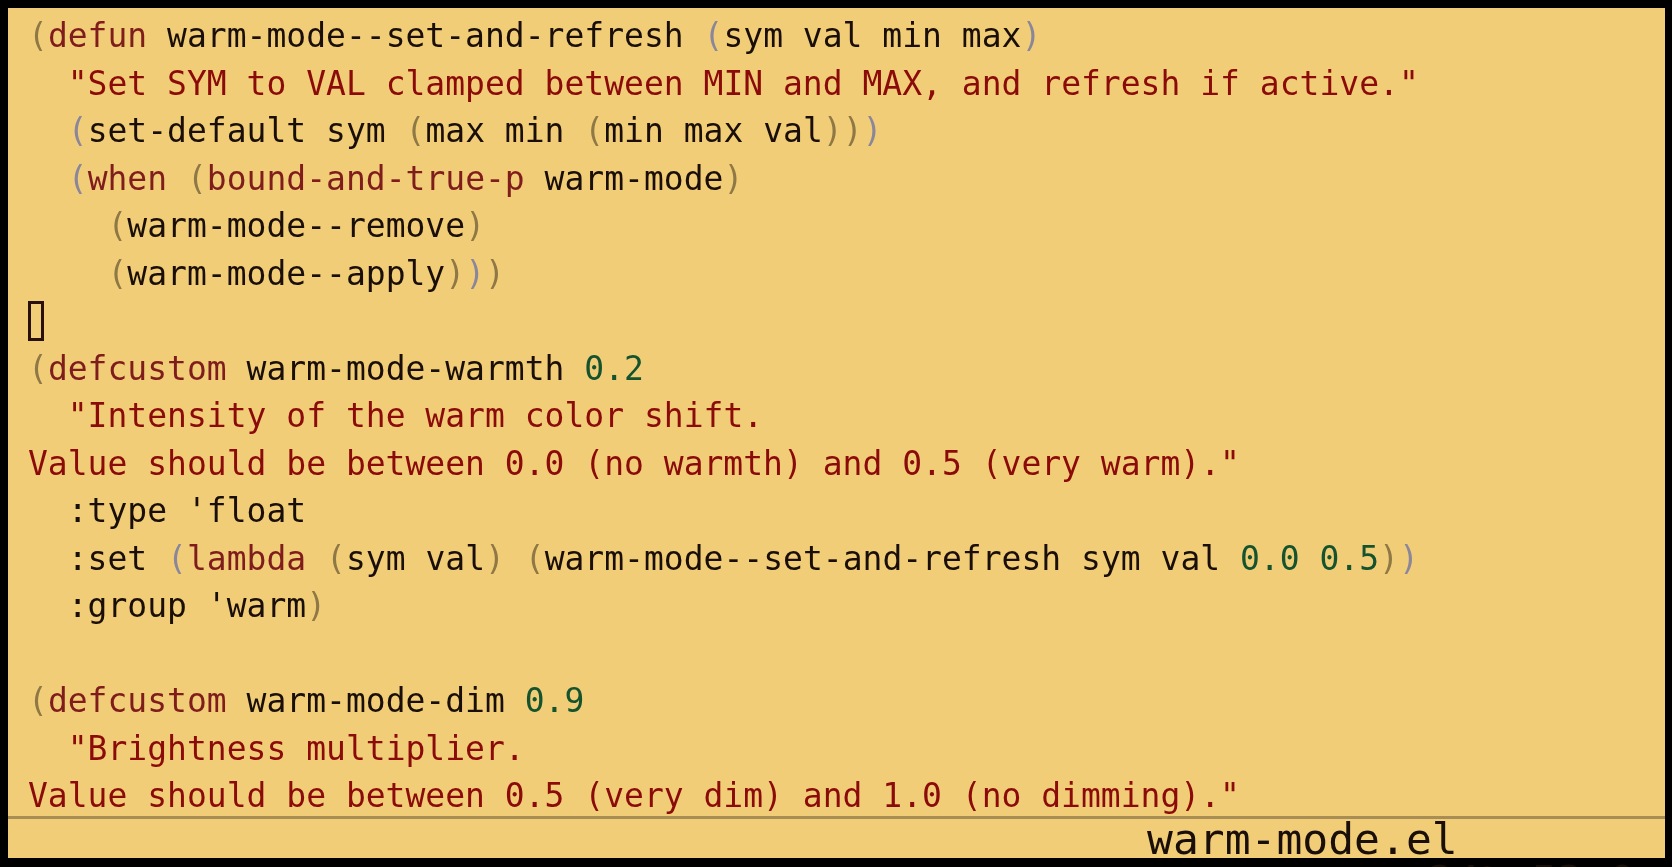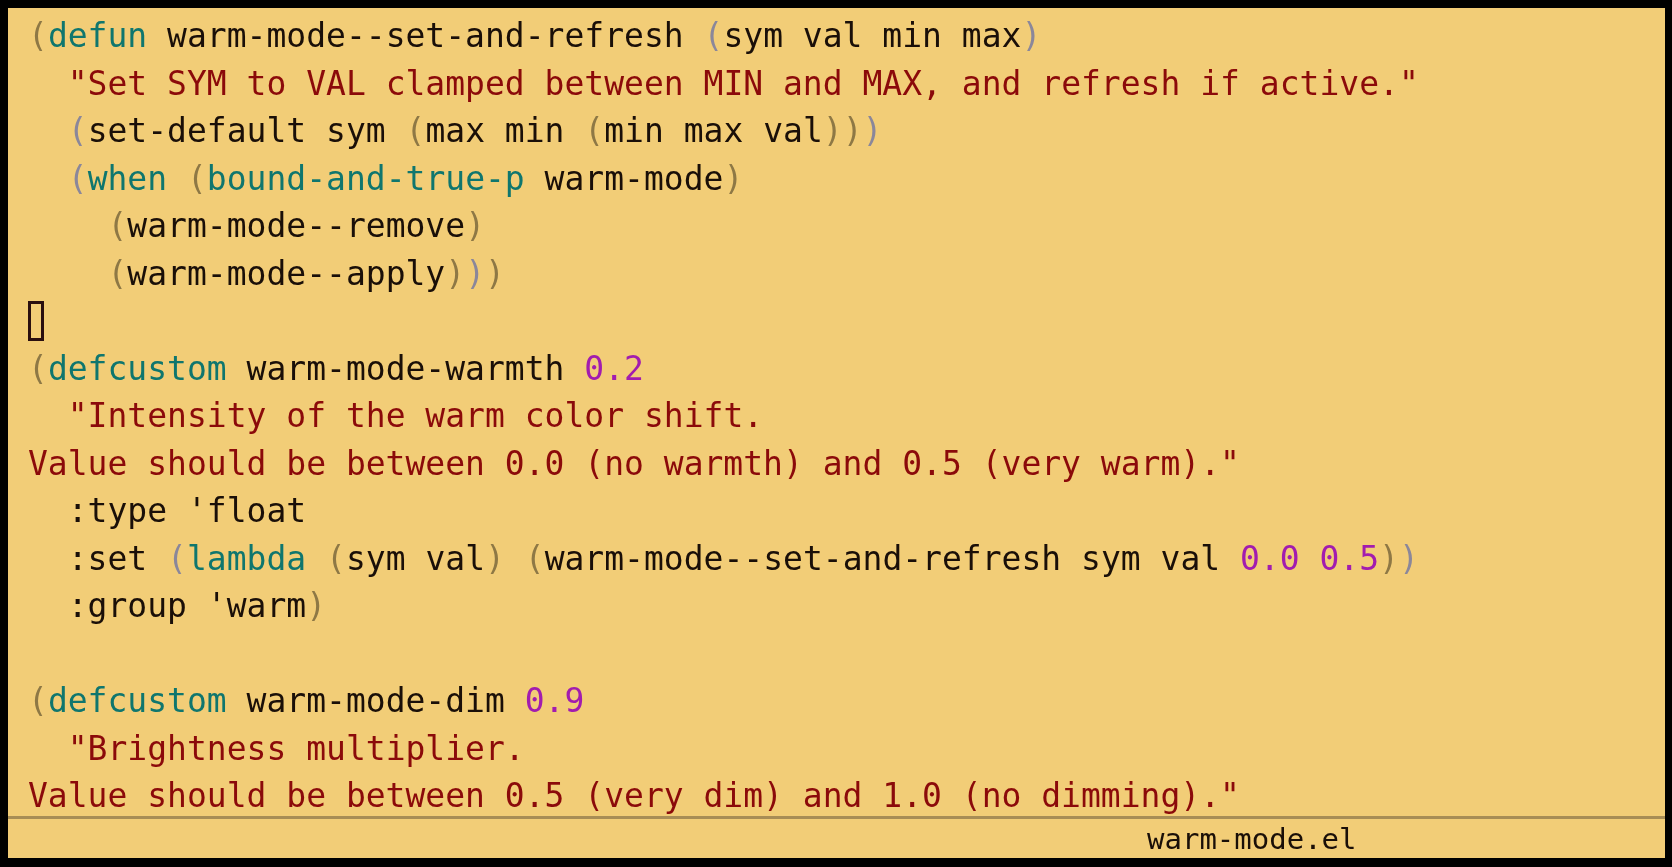--- a/index.html
+++ b/index.html
@@ -10,36 +10,36 @@
     position: absolute; left: 8px; top: 8px; width: 1657px; height: 850px;
     background: #f2cd77;
   }
   .editor {
     position: absolute; left: 20px; top: 4px; right: 0;
     font-family: "DejaVu Sans Mono", "Liberation Mono", monospace;
     font-size: 33px; line-height: 47.5px; color: #1a0f08;
     white-space: pre;
   }
   .line { height: 47.5px; white-space: pre; }
-  .kw { color: #0f766e; }
+  .kw { color: #7f1d1d; }
   .str { color: #8b0a0a; }
-  .num { color: #a21caf; }
+  .num { color: #14532d; }
   .p1 { color: #8e7845; }
   .p2 { color: #8b879a; }
   .cursor {
     display: inline-block; width: 16px; height: 40px; border: 3px solid #2a0f0f;
     box-sizing: border-box; vertical-align: middle; margin-top: -4px;
   }
   .modeline-sep {
     position: absolute; left: 0; right: 0; top: 808px; height: 3px; background: #a88d55;
   }
   .modeline {
     position: absolute; left: 0; right: 0; top: 811px; height: 39px;
     font-family: "DejaVu Sans Mono", "Liberation Mono", monospace;
-    font-size: 29px; line-height: 40px; color: #1a0f08;
+    font-size: 43px; line-height: 40px; color: #1a0f08;
   }
   .ml-file { position: absolute; left: 1139px; }
   .ml-pos { position: absolute; left: 1420px; margin-top: 42px; }
 </style>
 </head>
 <body>
 
 <div class="frame">
   <div class="editor" id="editor"><div class="line"><span class="p1">(</span><span class="kw">defun</span><span> warm-mode--set-and-refresh </span><span class="p2">(</span><span>sym val min max</span><span class="p2">)</span></div><div class="line"><span>  </span><span class="str">"Set SYM to VAL clamped between MIN and MAX, and refresh if active."</span></div><div class="line"><span>  </span><span class="p2">(</span><span>set-default sym </span><span class="p1">(</span><span>max min </span><span class="p1">(</span><span>min max val</span><span class="p1">)</span><span class="p1">)</span><span class="p2">)</span></div><div class="line"><span>  </span><span class="p2">(</span><span class="kw">when</span><span> </span><span class="p1">(</span><span class="kw">bound-and-true-p</span><span> warm-mode</span><span class="p1">)</span></div><div class="line"><span>    </span><span class="p1">(</span><span>warm-mode--remove</span><span class="p1">)</span></div><div class="line"><span>    </span><span class="p1">(</span><span>warm-mode--apply</span><span class="p1">)</span><span class="p2">)</span><span class="p1">)</span></div><div class="line"><span class="cursor"></span></div><div class="line"><span class="p1">(</span><span class="kw">defcustom</span><span> warm-mode-warmth </span><span class="num">0.2</span></div><div class="line"><span>  </span><span class="str">"Intensity of the warm color shift.</span></div><div class="line"><span class="str">Value should be between 0.0 (no warmth) and 0.5 (very warm)."</span></div><div class="line"><span>  :type 'float</span></div><div class="line"><span>  :set </span><span class="p2">(</span><span class="kw">lambda</span><span> </span><span class="p1">(</span><span>sym val</span><span class="p1">)</span><span> </span><span class="p1">(</span><span>warm-mode--set-and-refresh sym val </span><span class="num">0.0</span><span> </span><span class="num">0.5</span><span class="p1">)</span><span class="p2">)</span></div><div class="line"><span>  :group 'warm</span><span class="p1">)</span></div><div class="line"></div><div class="line"><span class="p1">(</span><span class="kw">defcustom</span><span> warm-mode-dim </span><span class="num">0.9</span></div><div class="line"><span>  </span><span class="str">"Brightness multiplier.</span></div><div class="line"><span class="str">Value should be between 0.5 (very dim) and 1.0 (no dimming)."</span></div></div>
   <div class="modeline-sep"></div>

